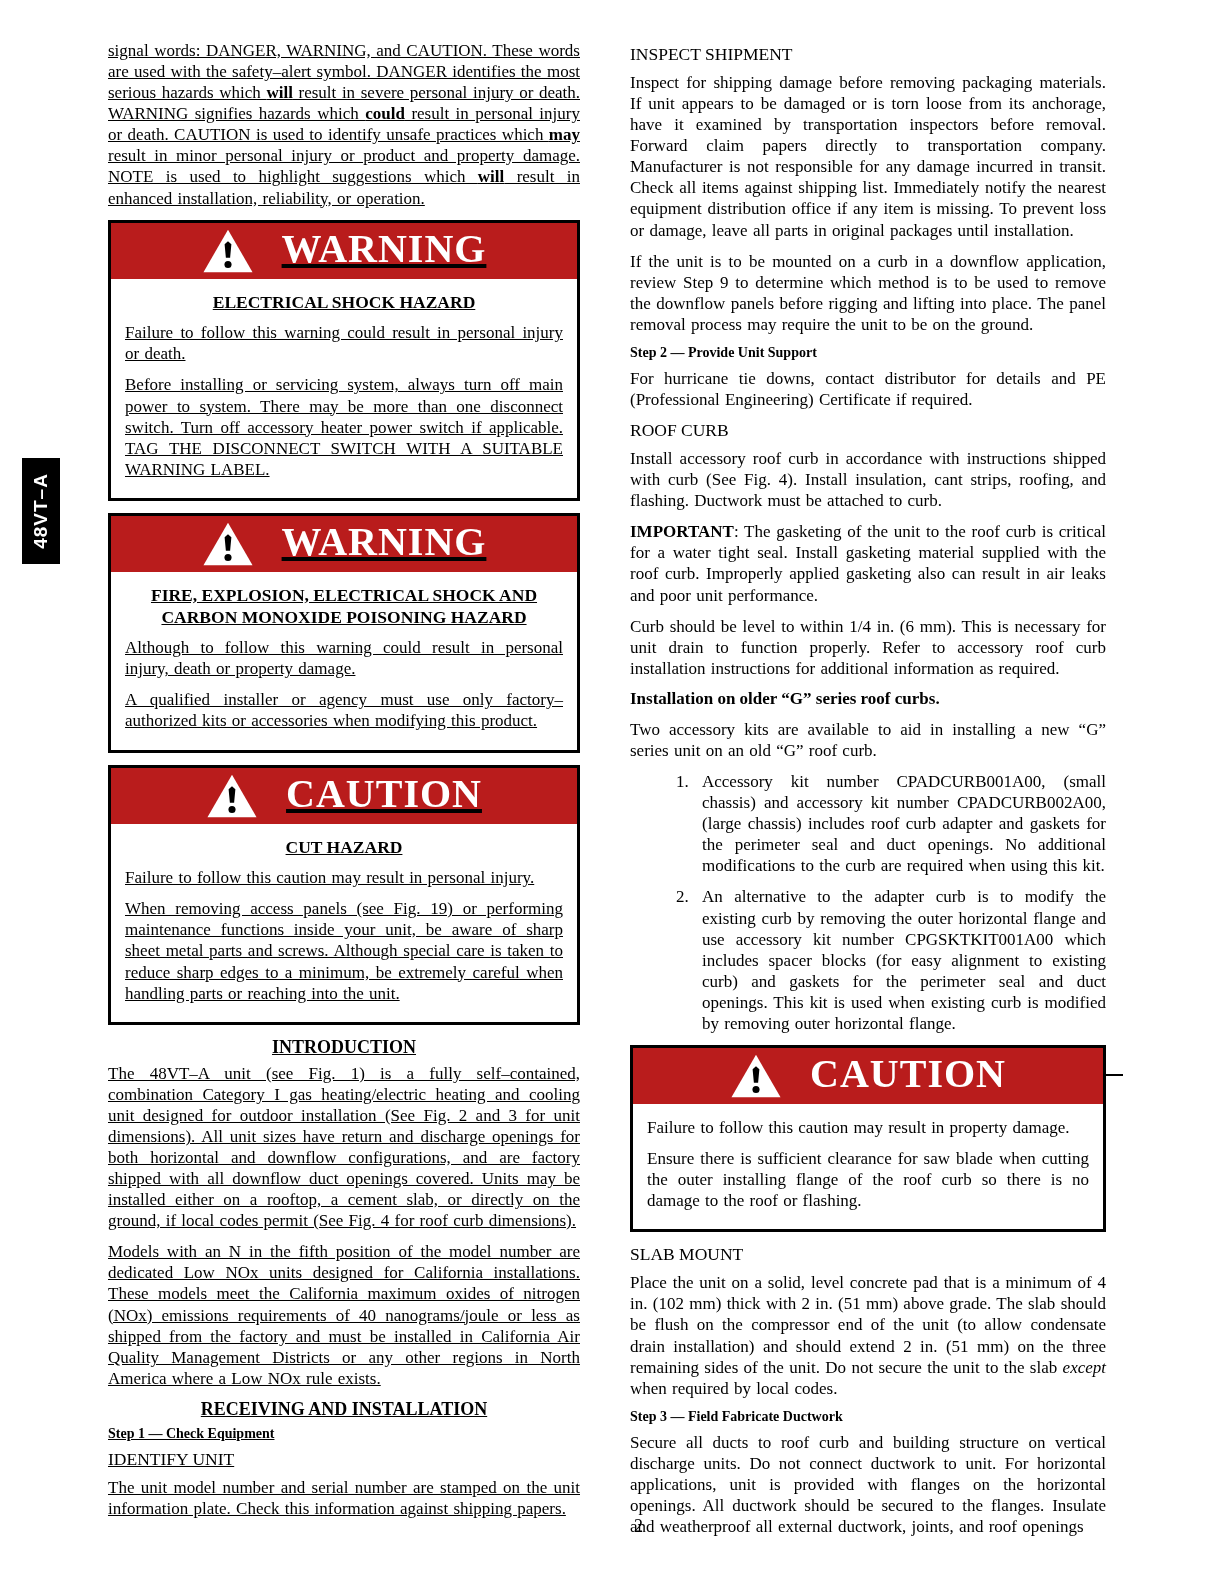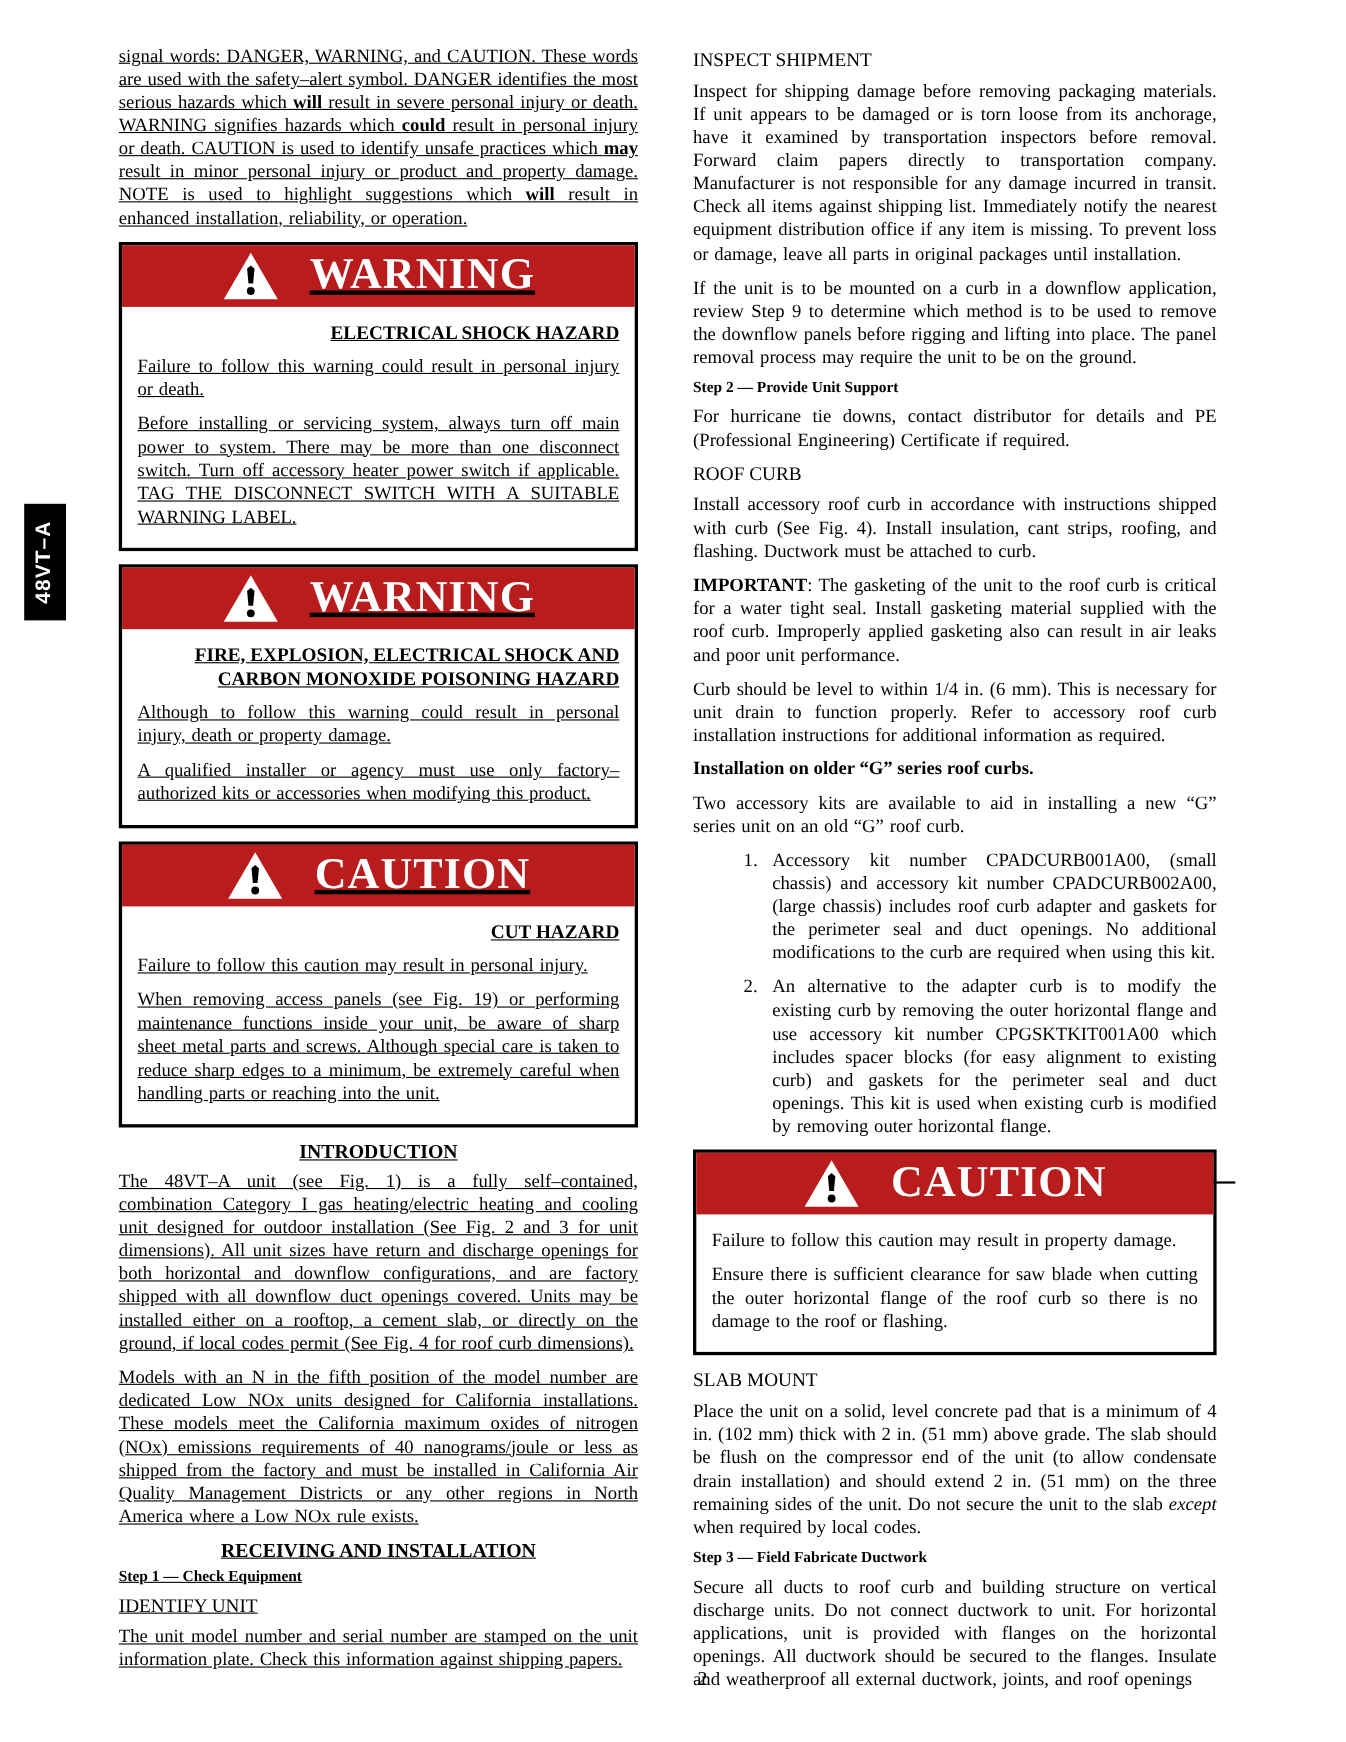--- a/index.html
+++ b/index.html
@@ -35,21 +35,21 @@
     background:#b91c1c;color:#fff;height:56px;
     display:flex;align-items:center;justify-content:center;gap:28px;
   }
   .hazard-title{
     font-size:40px;font-weight:bold;letter-spacing:1px;line-height:1;
     padding-bottom:4px;
   }
   .tri-icon{display:block;width:52px;height:44px;}
   .tri-icon svg{display:block;width:52px;height:44px;}
   .hazard-body{padding:13px 14px 8px 14px;}
-  .hazard-sub{font-size:17.5px;font-weight:bold;text-align:right;margin:0 0 9px 0;line-height:1.24;}
+  .hazard-sub{font-size:17.5px;font-weight:bold;text-align:center;margin:0 0 9px 0;line-height:1.24;}
   .olist{margin:0 0 0 46px;}
   .oli{display:flex;margin:0 0 10px 0;}
   .oli .marker{flex:none;width:26px;font-size:17px;line-height:1.24;}
   .oli .txt{font-size:17px;line-height:1.24;text-align:justify;word-spacing:1px;}
   .tick{position:absolute;right:-20px;top:26px;width:20px;height:2px;background:#000;}
   .page-num{position:absolute;left:634px;top:1516px;font-size:18px;}
 </style>
 </head>
 <body>
 
@@ -162,21 +162,21 @@
           <svg viewBox="0 0 60 52">
               <polygon points="30,1 59,51 1,51" fill="#ffffff"></polygon>
               <polygon points="30,14.5 34,18 32.5,34 27.5,34 26,18" fill="#000000"></polygon>
               <circle cx="30" cy="42" r="4.2" fill="#000000"></circle>
             </svg>
         </span>
         <span class="hazard-title">CAUTION</span>
       </div>
       <div class="hazard-body">
         <p class="body">Failure to follow this caution may result in property damage.</p>
-        <p class="body">Ensure there is sufficient clearance for saw blade when cutting the outer horizontal flange of the roof curb so there is no damage to the roof or flashing.</p>
+        <p class="body">Ensure there is sufficient clearance for saw blade when cutting the outer installing flange of the roof curb so there is no damage to the roof or flashing.</p>
       </div>
     </section>
 
     <p class="caps-head">SLAB MOUNT</p>
     <p class="body"><span>Place the unit on a solid, level concrete pad that is a minimum of 4 in. (102 mm) thick with 2 in. (51 mm) above grade. The slab should be flush on the compressor end of the unit (to allow condensate drain installation) and should extend 2 in. (51 mm) on the three remaining sides of the unit.  Do not secure the unit to the slab </span><span style="font-style: italic;">except</span><span> when required by local codes.</span></p>
 
     <h3 class="step-head">Step 3 — Field Fabricate Ductwork</h3>
     <p class="body">Secure all ducts to roof curb and building structure on vertical discharge units. Do not connect ductwork to unit. For horizontal applications, unit is provided with flanges on the horizontal openings. All ductwork should be secured to the flanges. Insulate and weatherproof all external ductwork, joints, and roof openings</p>
   </div>
 

